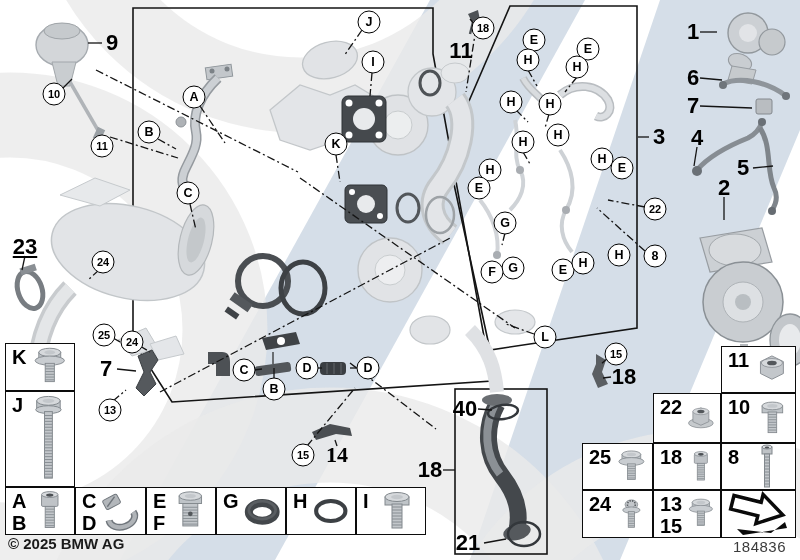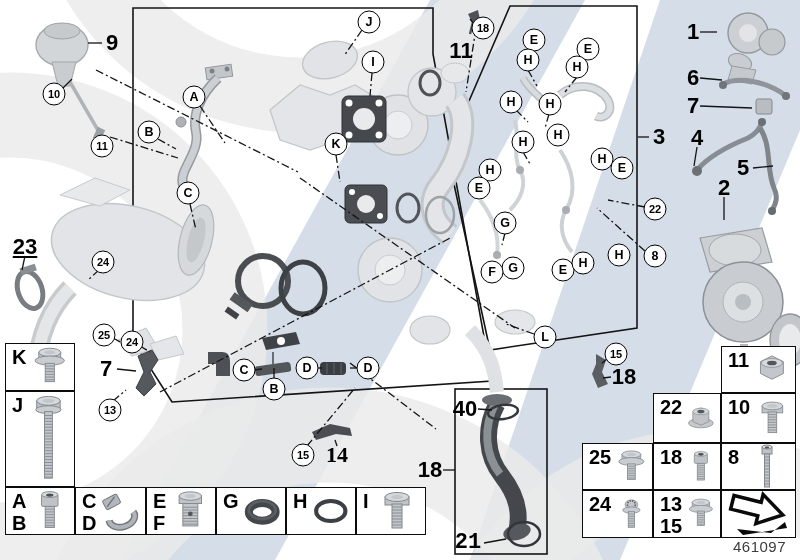--- a/index.html
+++ b/index.html
@@ -268,21 +268,21 @@
       <div class="num" style="left: 697px; top: 138px;">4</div>
       <div class="num" style="left: 743px; top: 168px;">5</div>
       <div class="num" style="left: 659px; top: 137px;">3</div>
       <div class="num" style="left: 724px; top: 188px;">2</div>
       <div class="num" style="left: 25px; top: 247px; text-decoration: underline;">23</div>
       <div class="num" style="left: 106px; top: 369px;">7</div>
       <div class="num" style="left: 337px; top: 455px; font-family: Liberation Serif, serif;">14</div>
       <div class="num" style="left: 624px; top: 377px;">18</div>
       <div class="num" style="left: 430px; top: 470px;">18</div>
       <div class="num" style="left: 465px; top: 409px;">40</div>
-      <div class="num" style="left: 468px; top: 543px; font-family: Liberation Mono, monospace;">21</div>
+      <div class="num" style="left: 468px; top: 543px;">21</div>
       <div class="circ" style="left: 54px; top: 94px; font-size: 11px;">10</div>
       <div class="circ" style="left: 102px; top: 146px; font-size: 11px;">11</div>
       <div class="circ" style="left: 483px; top: 28px; font-size: 11px;">18</div>
       <div class="circ" style="left: 655px; top: 209px; font-size: 11px;">22</div>
       <div class="circ" style="left: 655px; top: 256px; font-size: 12.5px;">8</div>
       <div class="circ" style="left: 103px; top: 262px; font-size: 11px;">24</div>
       <div class="circ" style="left: 104px; top: 335px; font-size: 11px;">25</div>
       <div class="circ" style="left: 132px; top: 342px; font-size: 11px;">24</div>
       <div class="circ" style="left: 110px; top: 410px; font-size: 11px;">13</div>
       <div class="circ" style="left: 303px; top: 455px; font-size: 11px;">15</div>
@@ -625,14 +625,15 @@
           <svg width="64" height="46" viewBox="0 0 64 46">
             <g transform="rotate(14 32 20)">
          <polygon points="4,11 32,11 32,3 56,18 32,33 32,25 4,25" fill="#ffffff" stroke="#0a0a0a" stroke-width="3.5"></polygon>
        </g>
        <polygon points="10,38 44,42 58,31 60,37 16,44" fill="#0a0a0a"></polygon>
           </svg>
         </div>
       </div>
     </div>
 
-  <div class="footer-number">461097</div>
+  <div class="footer-copyright">© 2025 BMW AG</div>
+  <div class="footer-number">184836</div>
 </div>
 
 </body></html>

